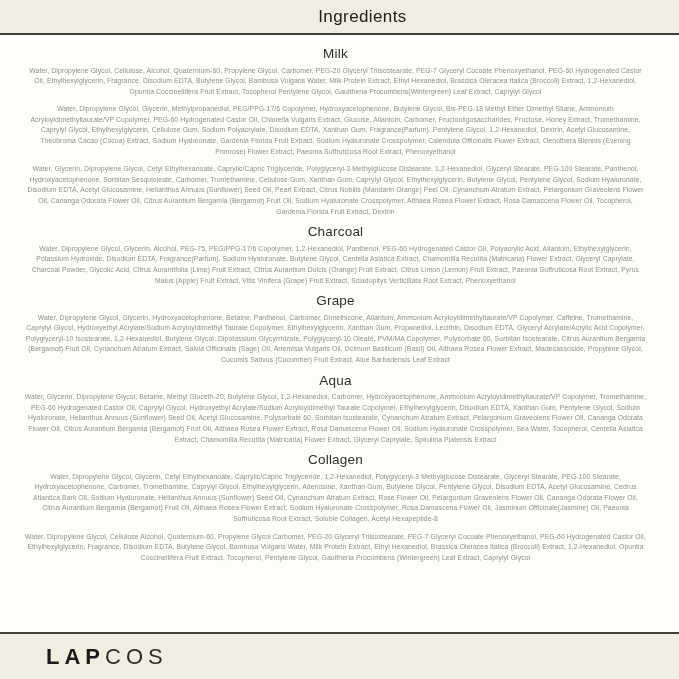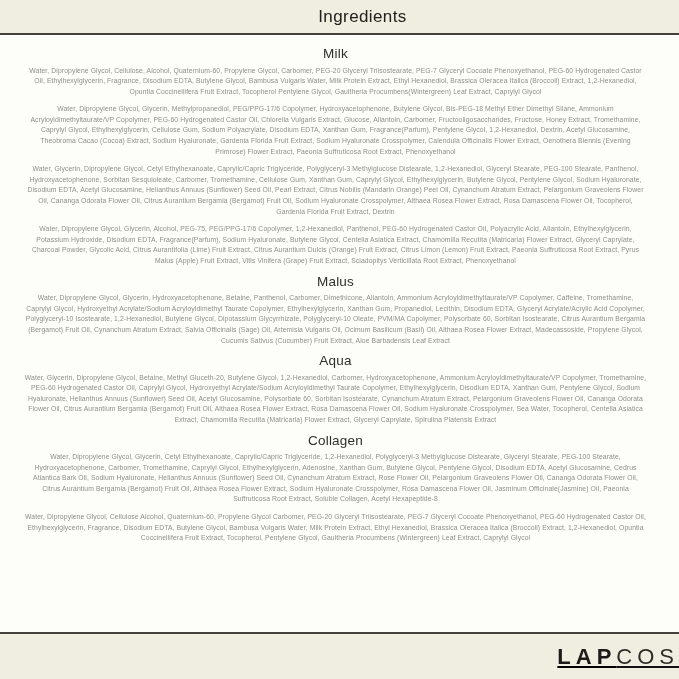--- a/index.html
+++ b/index.html
@@ -43,21 +43,21 @@
     color: #8f8e8a;
     margin: 0 auto;
     max-width: 622px;
     letter-spacing: 0.1px;
   }
   .page-footer {
     position: absolute;
     left: 0; right: 0; bottom: 0;
     height: 45px;
     border-top: 2px solid #43423a;
-    display: flex; align-items: center; justify-content: flex-end; text-decoration: underline;
+    display: flex; align-items: center; justify-content: flex-start;
   }
   .logo {
     font-size: 22px;
     letter-spacing: 5px;
     color: #1c1b17;
     line-height: 1;
   }
   .logo-bold { font-weight: bold; }
   .logo-light { font-weight: normal; opacity: 0.92; }
 </style>
@@ -77,25 +77,26 @@
 
   <section class="section">
     <p class="ingredients-text">Water, Dipropylene Glycol, Glycerin, Methylpropanediol, PEG/PPG-17/6 Copolymer, Hydroxyacetophenone, Butylene Glycol, Bis-PEG-18 Methyl Ether Dimethyl Silane, Ammonium Acryloyldimethyltaurate/VP Copolymer, PEG-60 Hydrogenated Castor Oil, Chlorella Vulgaris Extract, Glucose, Allantoin, Carbomer, Fructooligosaccharides, Fructose, Honey Extract, Tromethamine, Caprylyl Glycol, Ethylhexylglycerin, Cellulose Gum, Sodium Polyacrylate, Disodium EDTA, Xanthan Gum, Fragrance(Parfum), Pentylene Glycol, 1,2-Hexanediol, Dextrin, Acetyl Glucosamine, Theobroma Cacao (Cocoa) Extract, Sodium Hyaluronate, Gardenia Florida Fruit Extract, Sodium Hyaluronate Crosspolymer, Calendula Officinalis Flower Extract, Oenothera Biennis (Evening Primrose) Flower Extract, Paeonia Suffruticosa Root Extract, Phenoxyethanol</p>
   </section>
 
   <section class="section">
     <p class="ingredients-text">Water, Glycerin, Dipropylene Glycol, Cetyl Ethylhexanoate, Caprylic/Capric Triglyceride, Polyglyceryl-3 Methylglucose Distearate, 1,2-Hexanediol, Glyceryl Stearate, PEG-100 Stearate, Panthenol, Hydroxyacetophenone, Sorbitan Sesquioleate, Carbomer, Tromethamine, Cellulose Gum, Xanthan Gum, Caprylyl Glycol, Ethylhexylglycerin, Butylene Glycol, Pentylene Glycol, Sodium Hyaluronate, Disodium EDTA, Acetyl Glucosamine, Helianthus Annuus (Sunflower) Seed Oil, Pearl Extract, Citrus Nobilis (Mandarin Orange) Peel Oil, Cynanchum Atratum Extract, Pelargonium Graveolens Flower Oil, Cananga Odorata Flower Oil, Citrus Aurantium Bergamia (Bergamot) Fruit Oil, Sodium Hyaluronate Crosspolymer, Althaea Rosea Flower Extract, Rosa Damascena Flower Oil, Tocopherol, Gardenia Florida Fruit Extract, Dextrin</p>
   </section>
 
   <section class="section">
+    <h2 class="section-heading">Charcoal</h2>
     <p class="ingredients-text">Water, Dipropylene Glycol, Glycerin, Alcohol, PEG-75, PEG/PPG-17/6 Copolymer, 1,2-Hexanediol, Panthenol, PEG-60 Hydrogenated Castor Oil, Polyacrylic Acid, Allantoin, Ethylhexylglycerin, Potassium Hydroxide, Disodium EDTA, Fragrance(Parfum), Sodium Hyaluronate, Butylene Glycol, Centella Asiatica Extract, Chamomilla Recutita (Matricaria) Flower Extract, Glyceryl Caprylate, Charcoal Powder, Glycolic Acid, Citrus Aurantifolia (Lime) Fruit Extract, Citrus Aurantium Dulcis (Orange) Fruit Extract, Citrus Limon (Lemon) Fruit Extract, Paeonia Suffruticosa Root Extract, Pyrus Malus (Apple) Fruit Extract, Vitis Vinifera (Grape) Fruit Extract, Sciadopitys Verticillata Root Extract, Phenoxyethanol</p>
   </section>
 
   <section class="section">
-    <h2 class="section-heading">Malus</h2>
+    <h2 class="section-heading">Grape</h2>
     <p class="ingredients-text">Water, Dipropylene Glycol, Glycerin, Hydroxyacetophenone, Betaine, Panthenol, Carbomer, Dimethicone, Allantoin, Ammonium Acryloyldimethyltaurate/VP Copolymer, Caffeine, Tromethamine, Caprylyl Glycol, Hydroxyethyl Acrylate/Sodium Acryloyldimethyl Taurate Copolymer, Ethylhexylglycerin, Xanthan Gum, Propanediol, Lecithin, Disodium EDTA, Glyceryl Acrylate/Acrylic Acid Copolymer, Polyglyceryl-10 Isostearate, 1,2-Hexanediol, Butylene Glycol, Dipotassium Glycyrrhizate, Polyglyceryl-10 Oleate, PVM/MA Copolymer, Polysorbate 60, Sorbitan Isostearate, Citrus Aurantium Bergamia (Bergamot) Fruit Oil, Cynanchum Atratum Extract, Salvia Officinalis (Sage) Oil, Artemisia Vulgaris Oil, Ocimum Basilicum (Basil) Oil, Althaea Rosea Flower Extract, Madecassoside, Propylene Glycol, Cucumis Sativus (Cucumber) Fruit Extract, Aloe Barbadensis Leaf Extract</p>
   </section>
 
   <section class="section">
     <h2 class="section-heading">Aqua</h2>
     <p class="ingredients-text">Water, Glycerin, Dipropylene Glycol, Betaine, Methyl Gluceth-20, Butylene Glycol, 1,2-Hexanediol, Carbomer, Hydroxyacetophenone, Ammonium Acryloyldimethyltaurate/VP Copolymer, Tromethamine, PEG-60 Hydrogenated Castor Oil, Caprylyl Glycol, Hydroxyethyl Acrylate/Sodium Acryloyldimethyl Taurate Copolymer, Ethylhexylglycerin, Disodium EDTA, Xanthan Gum, Pentylene Glycol, Sodium Hyaluronate, Helianthus Annuus (Sunflower) Seed Oil, Acetyl Glucosamine, Polysorbate 60, Sorbitan Isostearate, Cynanchum Atratum Extract, Pelargonium Graveolens Flower Oil, Cananga Odorata Flower Oil, Citrus Aurantium Bergamia (Bergamot) Fruit Oil, Althaea Rosea Flower Extract, Rosa Damascena Flower Oil, Sodium Hyaluronate Crosspolymer, Sea Water, Tocopherol, Centella Asiatica Extract, Chamomilla Recutita (Matricaria) Flower Extract, Glyceryl Caprylate, Spirulina Platensis Extract</p>
   </section>
 
   <section class="section">
     <h2 class="section-heading">Collagen</h2>

